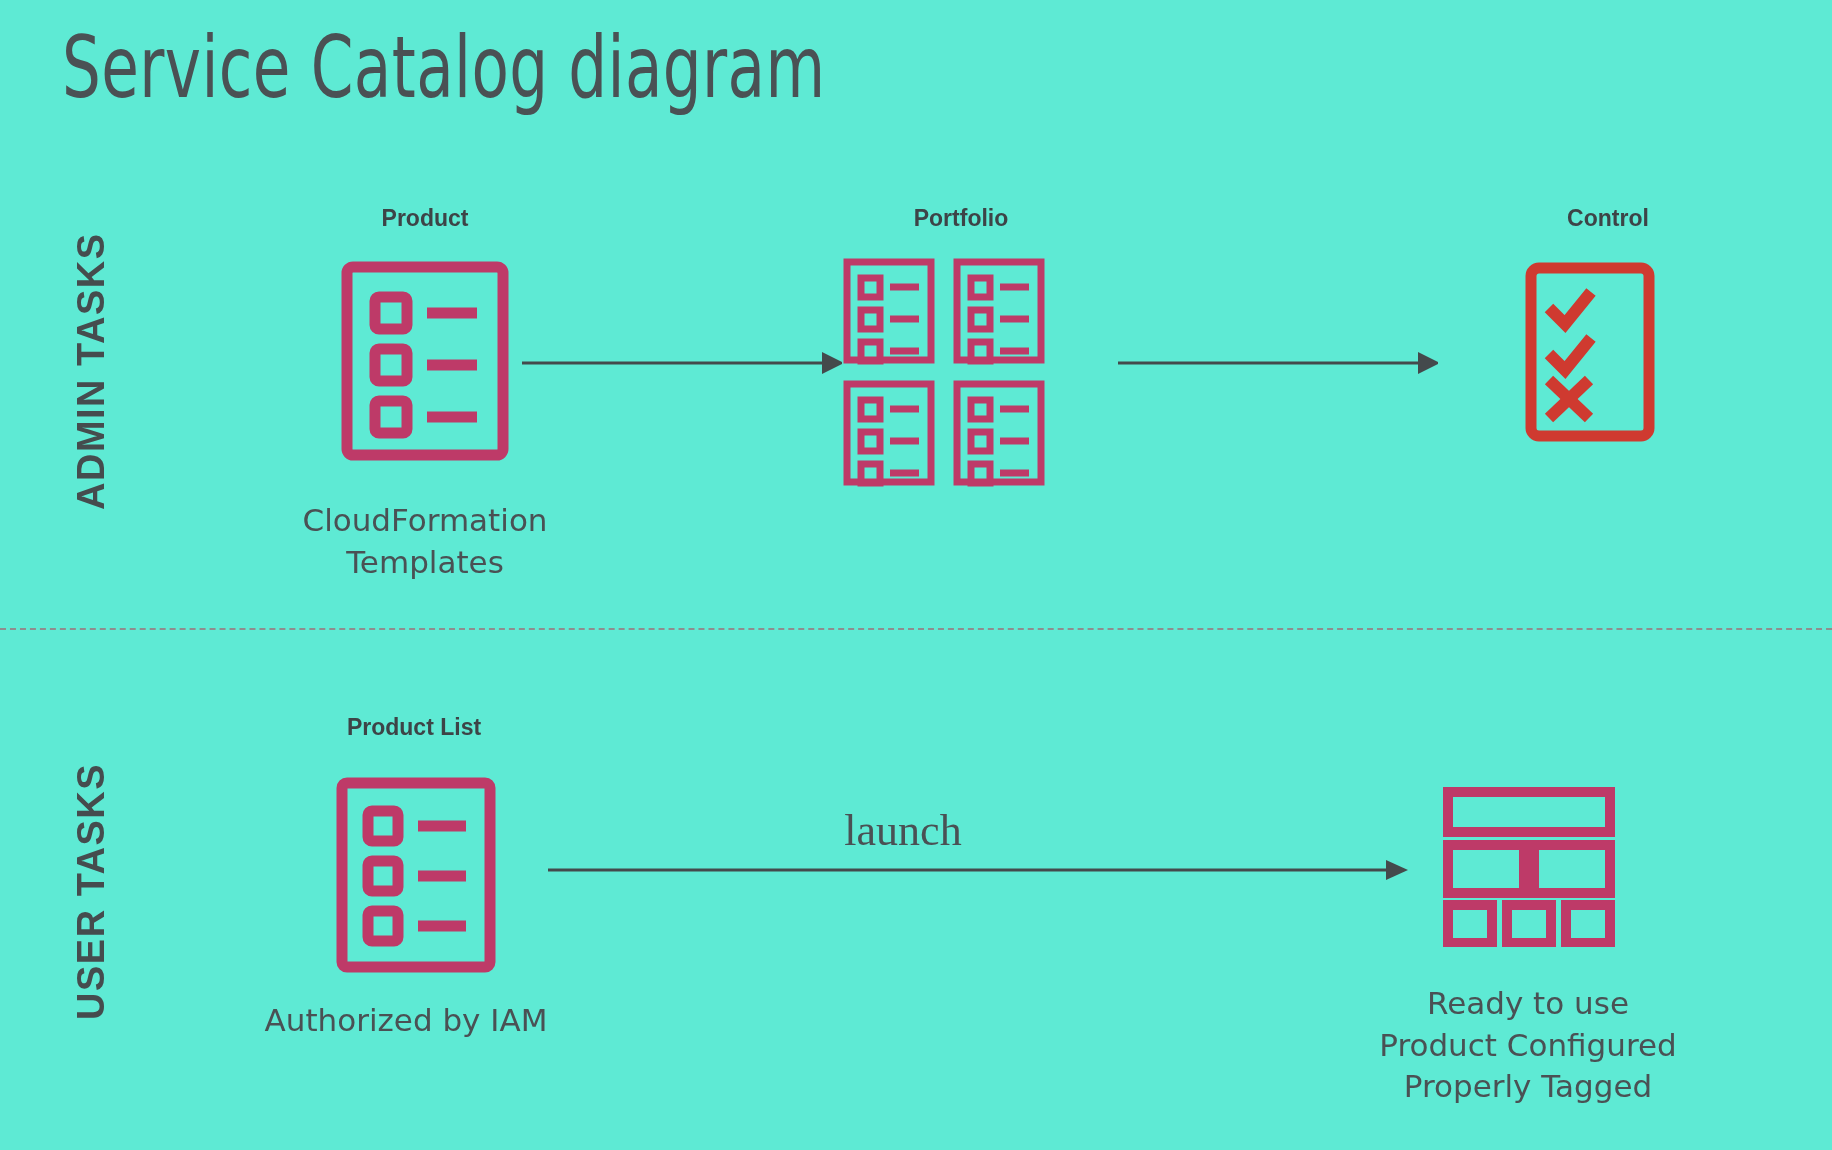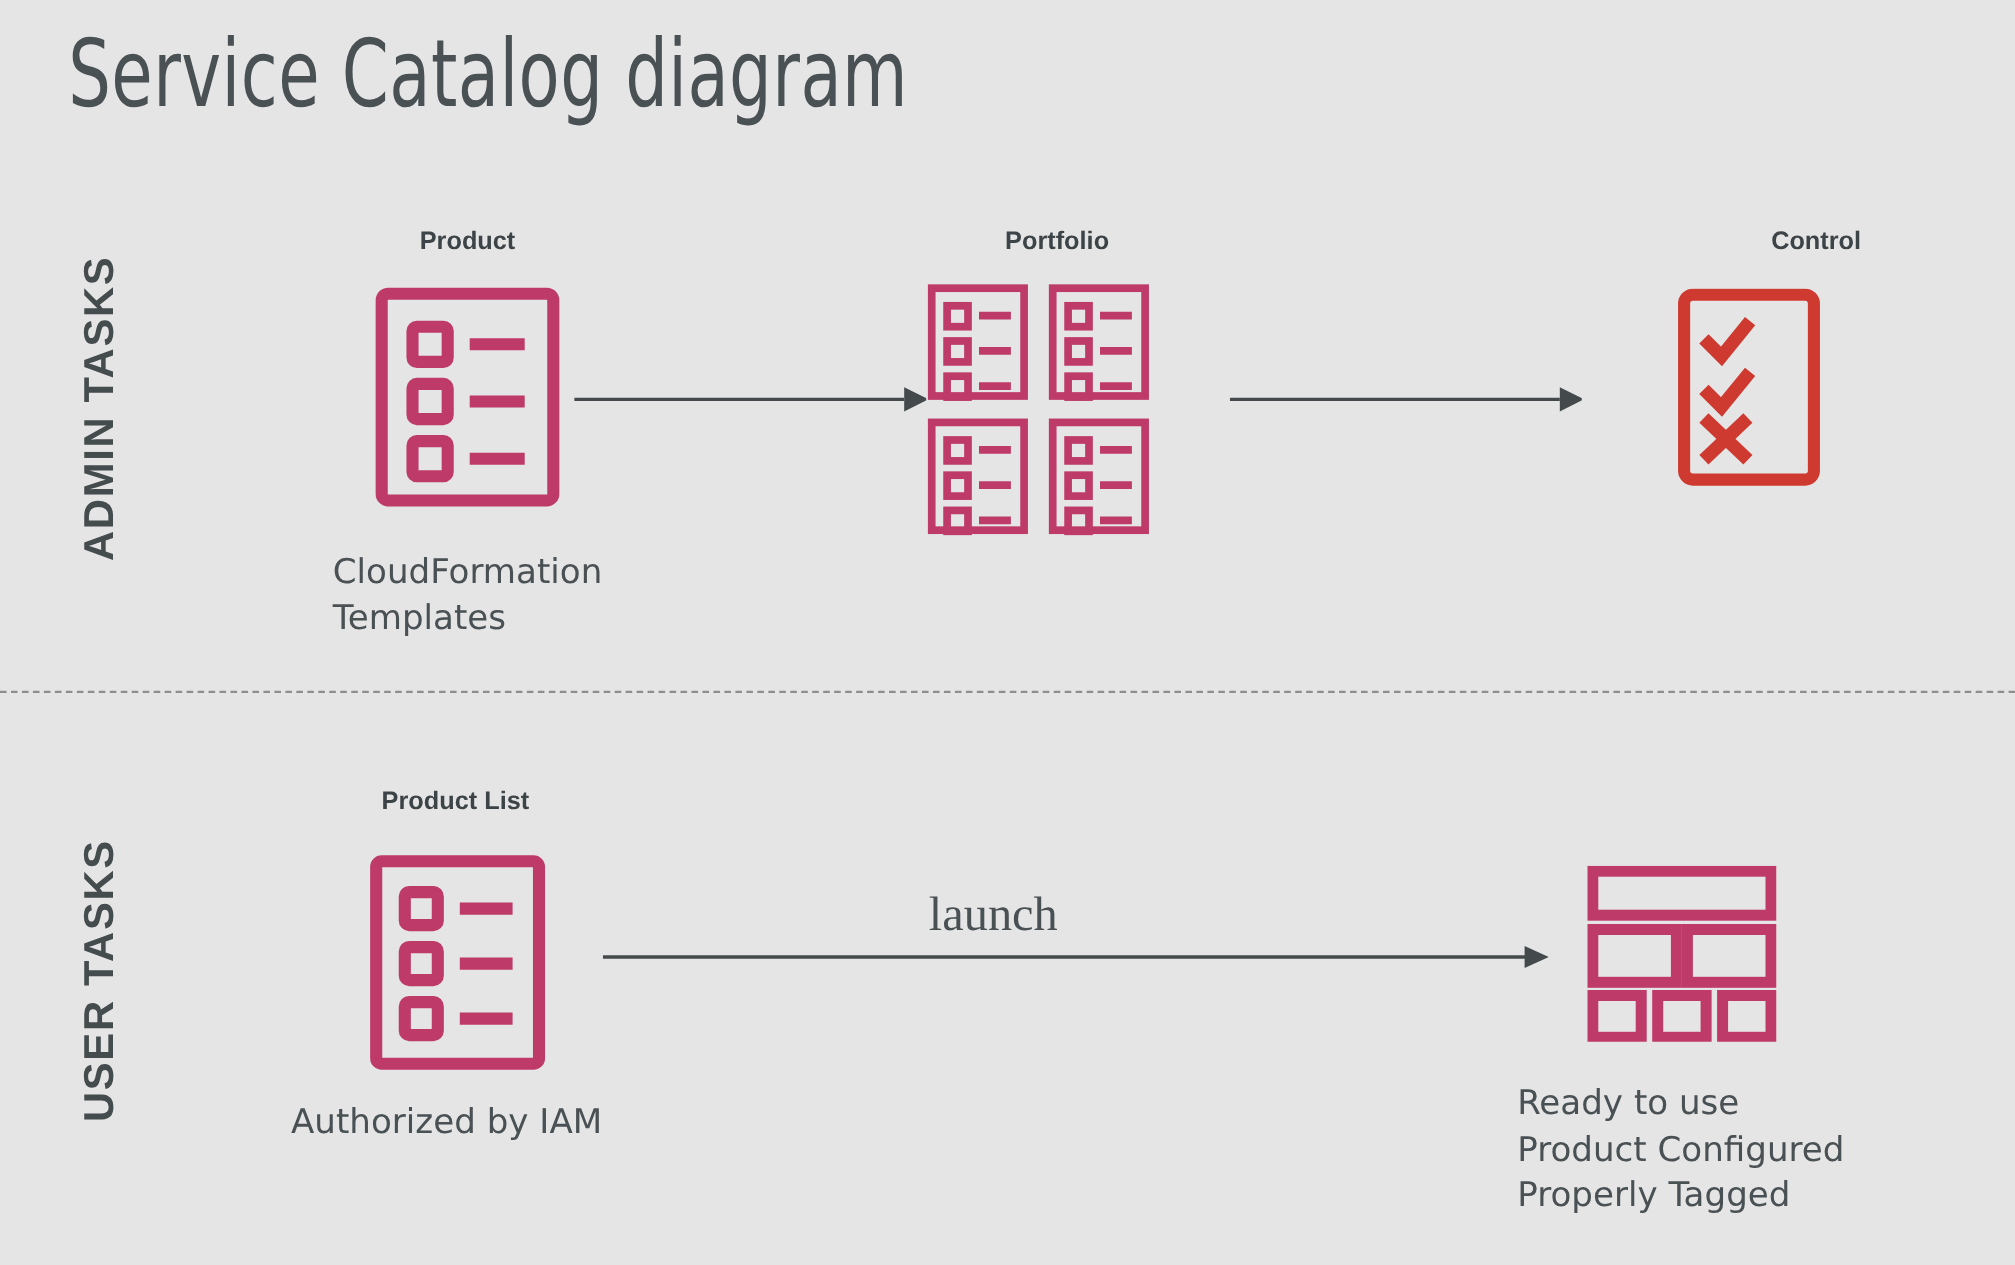--- a/index.html
+++ b/index.html
@@ -7,21 +7,21 @@
     padding: 0;
     background: #ffffff;
   }
   body {
     font-family: "Liberation Sans", sans-serif;
   }
   #canvas {
     position: relative;
     width: 1832px;
     height: 1150px;
-    background: #e5e5e5;
+    background: #5eead4;
     overflow: hidden;
   }
 
   
   #page-title {
     position: absolute;
     left: 62px;
     top: 18px;
     font-size: 85px;
     font-weight: 400;
@@ -70,21 +70,21 @@
     white-space: nowrap;
     transform: translateX(-50%);
   }
   .node-caption {
     position: absolute;
     font-family: "DejaVu Sans", sans-serif;
     font-weight: 400;
     font-size: 31px;
     line-height: 1.34;
     color: #4a5154;
-    text-align: left;
+    text-align: center;
     white-space: pre-line;
     transform: translateX(-50%);
   }
 
   
   .icon-wrap { position: absolute; }
 
   
   .arrow { position: absolute; }
   .arrow-label {
@@ -179,21 +179,21 @@
   </div>
 
 
   <div class="arrow" style="left:1118px; top:348px;">
     <svg width="320" height="30" viewBox="0 0 320 30" aria-hidden="true">
       <line x1="0" y1="15" x2="300" y2="15" stroke="#444a4c" stroke-width="3"></line>
       <polygon points="300,4 322,15 300,26" fill="#444a4c"></polygon>
     </svg>
   </div>
 
-  <div class="node-heading" style="left:1651px; top:205px;">Control</div>
+  <div class="node-heading" style="left:1608px; top:205px;">Control</div>
 
   <div class="icon-wrap" style="left:1525px; top:262px;">
     <svg width="130" height="180" viewBox="0 0 130 180" aria-hidden="true">
       <rect x="6" y="6" width="118" height="168" rx="8" ry="8" fill="none" stroke="#cf3a30" stroke-width="11"></rect>
 
       <polyline points="24,46 40,62 66,30" fill="none" stroke="#cf3a30" stroke-width="12" stroke-linecap="butt" stroke-linejoin="miter"></polyline>
 
       <polyline points="24,92 40,108 66,76" fill="none" stroke="#cf3a30" stroke-width="12" stroke-linecap="butt" stroke-linejoin="miter"></polyline>
 
       <line x1="24" y1="118" x2="64" y2="156" stroke="#cf3a30" stroke-width="12" stroke-linecap="butt"></line>

